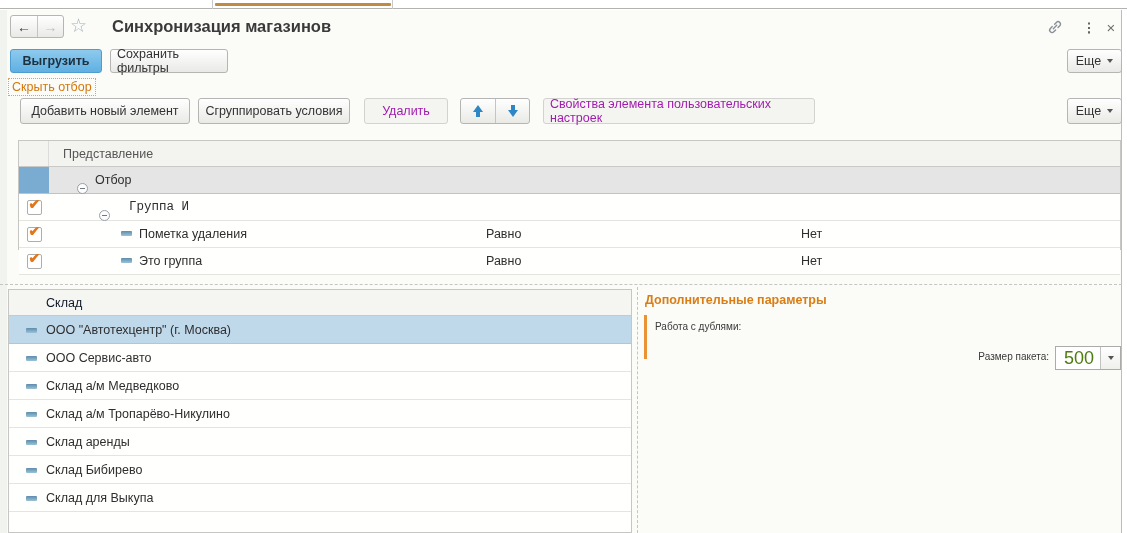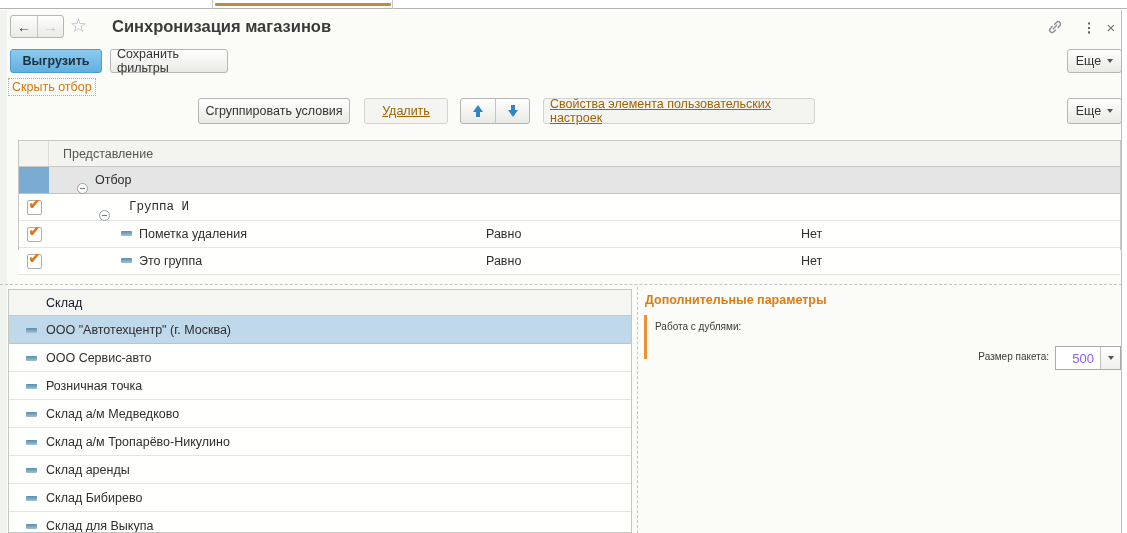--- a/index.html
+++ b/index.html
@@ -35,21 +35,21 @@
   .ico-dots { left:1080px; font-size:13px; font-weight:bold; color:#5a5a5a; letter-spacing:0; }
   .ico-close { left:1102px; font-size:15px; color:#707070; }
 
   
   .btn { position:absolute; height:24px; border:1px solid #b5b5b3; border-radius:3px;
          background:linear-gradient(#ffffff,#e9e9e6); font-size:12.5px; color:#333;
          display:flex; align-items:center; justify-content:center; cursor:pointer;
          font-family:"Liberation Sans", sans-serif; padding:0 6px; }
   .btn.primary { background:linear-gradient(#8ecaee,#5fb0e2); border-color:#4f9ccf;
                  color:#20313e; font-weight:bold; }
-  .btn.disabled { color:#a16207; background:#f4f4f1; border-color:#d2d2d0; cursor:default;text-decoration:underline; }
+  .btn.disabled { color:#a21caf; background:#f4f4f1; border-color:#d2d2d0; cursor:default; }
   .btn .caret { margin-left:6px; }
   .caret { width:0; height:0; border-left:3.5px solid transparent;
            border-right:3.5px solid transparent; border-top:4px solid #555; display:inline-block; }
 
   .cmd-upload { left:10px; top:39px; width:92px; }
   .cmd-save   { left:110px; top:39px; width:118px; }
   .cmd-more   { left:1067px; top:39px; width:55px; }
 
   .filter-link { position:absolute; left:8px; top:68px; font-size:12.5px; color:#d4780c;
                  border:1px dotted #d4a468; padding:1px 3px; cursor:pointer; }
@@ -125,21 +125,21 @@
   .lbl-dup { left:13px; top:32px; }
   .combo { position:absolute; left:121px; top:27px; width:358px; height:24px; background:#fff;
            border:1px solid #ababa9; display:flex; align-items:stretch; cursor:pointer; }
   .combo .combo-val { flex:1; display:flex; align-items:center; padding-left:6px; font-size:12.5px; color:#222; }
   .combo .dd { width:18px; border-left:1px solid #c2c2c0; display:flex; align-items:center;
                justify-content:center; background:linear-gradient(#ffffff,#efefec); }
   .lbl-packet { left:272px; top:62px; width:135px; text-align:right; }
   .spin { position:absolute; left:413px; top:57px; width:66px; height:24px; background:#fff;
           border:1px solid #ababa9; display:flex; align-items:stretch; }
   .spin .spin-val { flex:1; display:flex; align-items:center; justify-content:flex-end;
-                    padding-right:6px; font-size:13px; color:#8b5cf6; }
+                    padding-right:6px; font-size:18px; color:#4d7c0f; }
   .spin .dd { width:20px; border-left:1px solid #c2c2c0; display:flex; align-items:center;
               justify-content:center; background:linear-gradient(#ffffff,#efefec); cursor:pointer; }
 </style>
 </head>
 <body>
 
 <div class="tabstrip">
   <div class="tab-sep" style="left:212px"></div>
   <div class="tab-active-bar"></div>
   <div class="tab-sep" style="left:392px"></div>
@@ -164,20 +164,21 @@
 
   <div class="btn primary cmd-upload">Выгрузить</div>
   <div class="btn cmd-save">Сохранить фильтры</div>
   <div class="btn cmd-more">
     <span>Еще</span>
     <span class="caret"></span>
   </div>
 
   <div class="filter-link">Скрыть отбор</div>
 
+  <div class="btn ftb-add">Добавить новый элемент</div>
   <div class="btn ftb-group">Сгруппировать условия</div>
   <div class="btn disabled ftb-del">Удалить</div>
   <div class="arrgroup">
     <div class="arrbtn">
       <span class="tri-up"></span>
       <span class="stem"></span>
     </div>
     <div class="arrbtn">
       <span class="stem"></span>
       <span class="tri-dn"></span>
@@ -251,24 +252,20 @@
         <div class="wt-row selected">
           <span class="dash"></span>
           <span class="wt-label">ООО "Автотехцентр" (г. Москва)</span>
         </div>
         <div class="wt-row">
           <span class="dash"></span>
           <span class="wt-label">ООО Сервис-авто</span>
         </div>
         <div class="wt-row">
           <span class="dash"></span>
-          <span class="wt-label">Розничная точка</span>
-        </div>
-        <div class="wt-row">
-          <span class="dash"></span>
           <span class="wt-label">Склад а/м Медведково</span>
         </div>
         <div class="wt-row">
           <span class="dash"></span>
           <span class="wt-label">Склад а/м Тропарёво-Никулино</span>
         </div>
         <div class="wt-row">
           <span class="dash"></span>
           <span class="wt-label">Склад аренды</span>
         </div>

